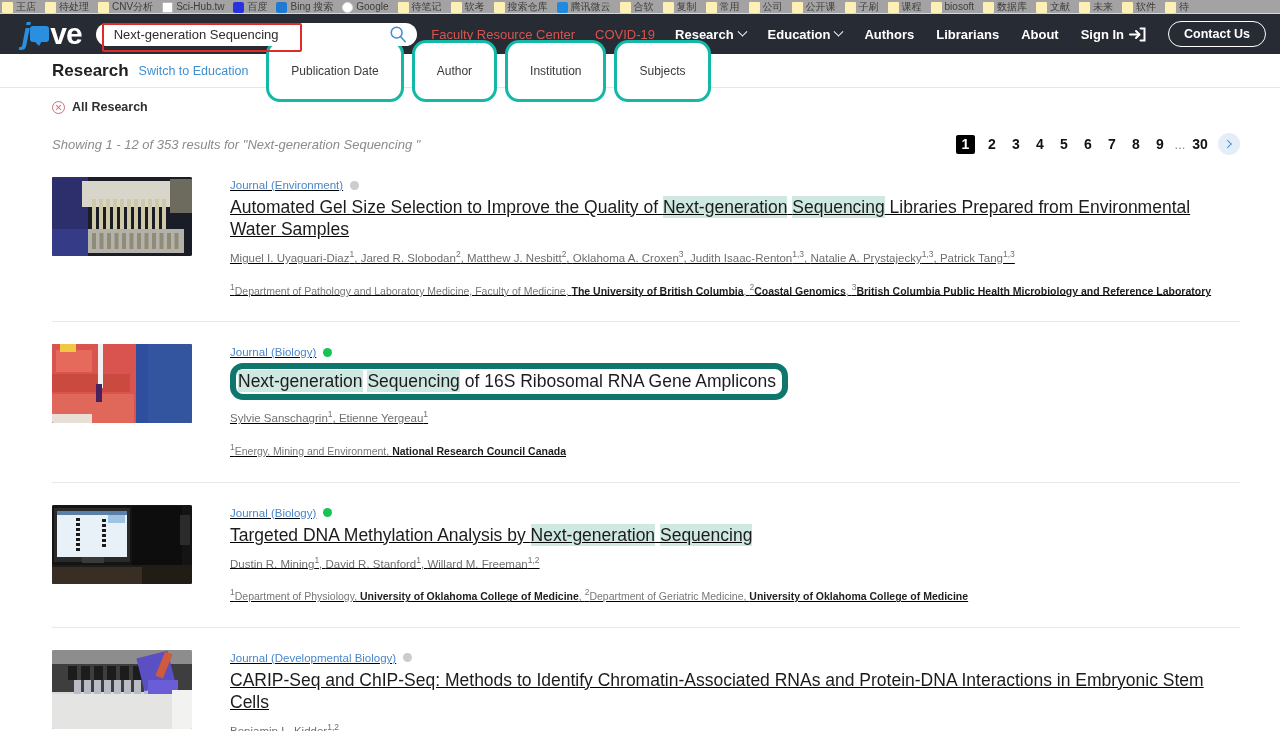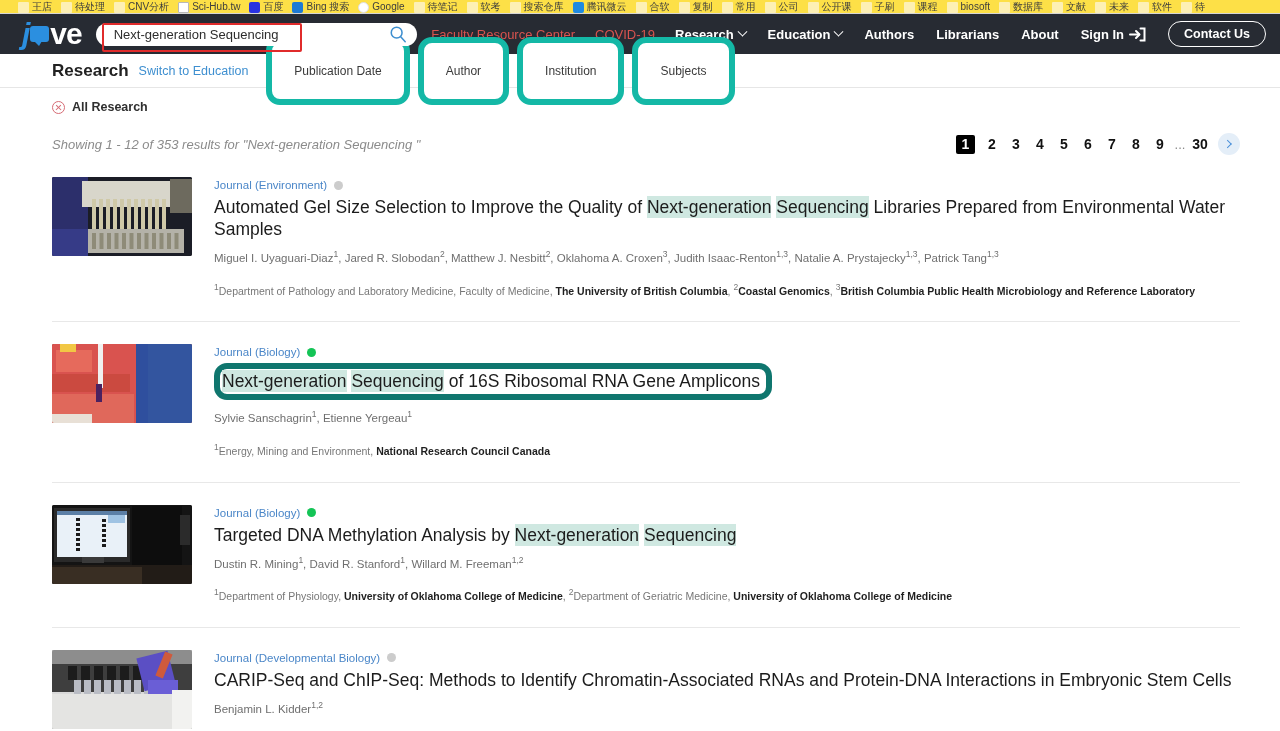--- a/index.html
+++ b/index.html
@@ -6,25 +6,25 @@
   html, body {
     width: 1280px; height: 731px;
     background: #ffffff;
     font-family: "Liberation Sans", sans-serif;
     overflow: hidden;
   }
 
   
   #bookmarks-bar {
     height: 14px;
-    background: #fde047;
+    background: #a3a3a3;
     border-bottom: 1px solid #d6d6d6;
     display: flex;
     align-items: flex-end;
-    padding-left: 18px;
+    padding-left: 2px;
     overflow: hidden;
     white-space: nowrap;
   }
   .bookmark {
     display: inline-flex;
     align-items: center;
     gap: 3px;
     margin-right: 9px;
     font-size: 10px;
     color: #3d3d3d;
@@ -161,21 +161,21 @@
     color: #222;
     margin-right: 10px;
   }
   #switch-link {
     font-size: 12.5px;
     color: #3e8fd0;
     margin-right: 18px;
     cursor: pointer;
   }
   .filter-chip {
-    border: 6px solid #14b8a6;
+    border: 3px solid #14b8a6;
     border-radius: 14px;
     font-size: 12px;
     color: #3a3a3a;
     padding: 21px 22px;
     margin-right: 8px;
     background: #fff;
     cursor: pointer;
     white-space: nowrap;
   }
 
@@ -256,23 +256,24 @@
     display: inline-block;
     width: 6px; height: 6px;
     border-right: 1.8px solid #4a90d9;
     border-top: 1.8px solid #4a90d9;
     transform: rotate(45deg) translate(-1px,1px);
   }
 
   
   .result {
     display: flex;
-    gap: 22px;
+    gap: 38px;
     border-bottom: 1px solid #e8e8e8;
     padding: 22px 0 24px 0;
+    text-decoration: underline;
   }
   .result:last-child { border-bottom: none; }
   .thumb {
     width: 140px; height: 79px;
     flex: 0 0 auto;
     border-radius: 2px;
     overflow: hidden;
     background: #333;
     cursor: pointer;
   }

